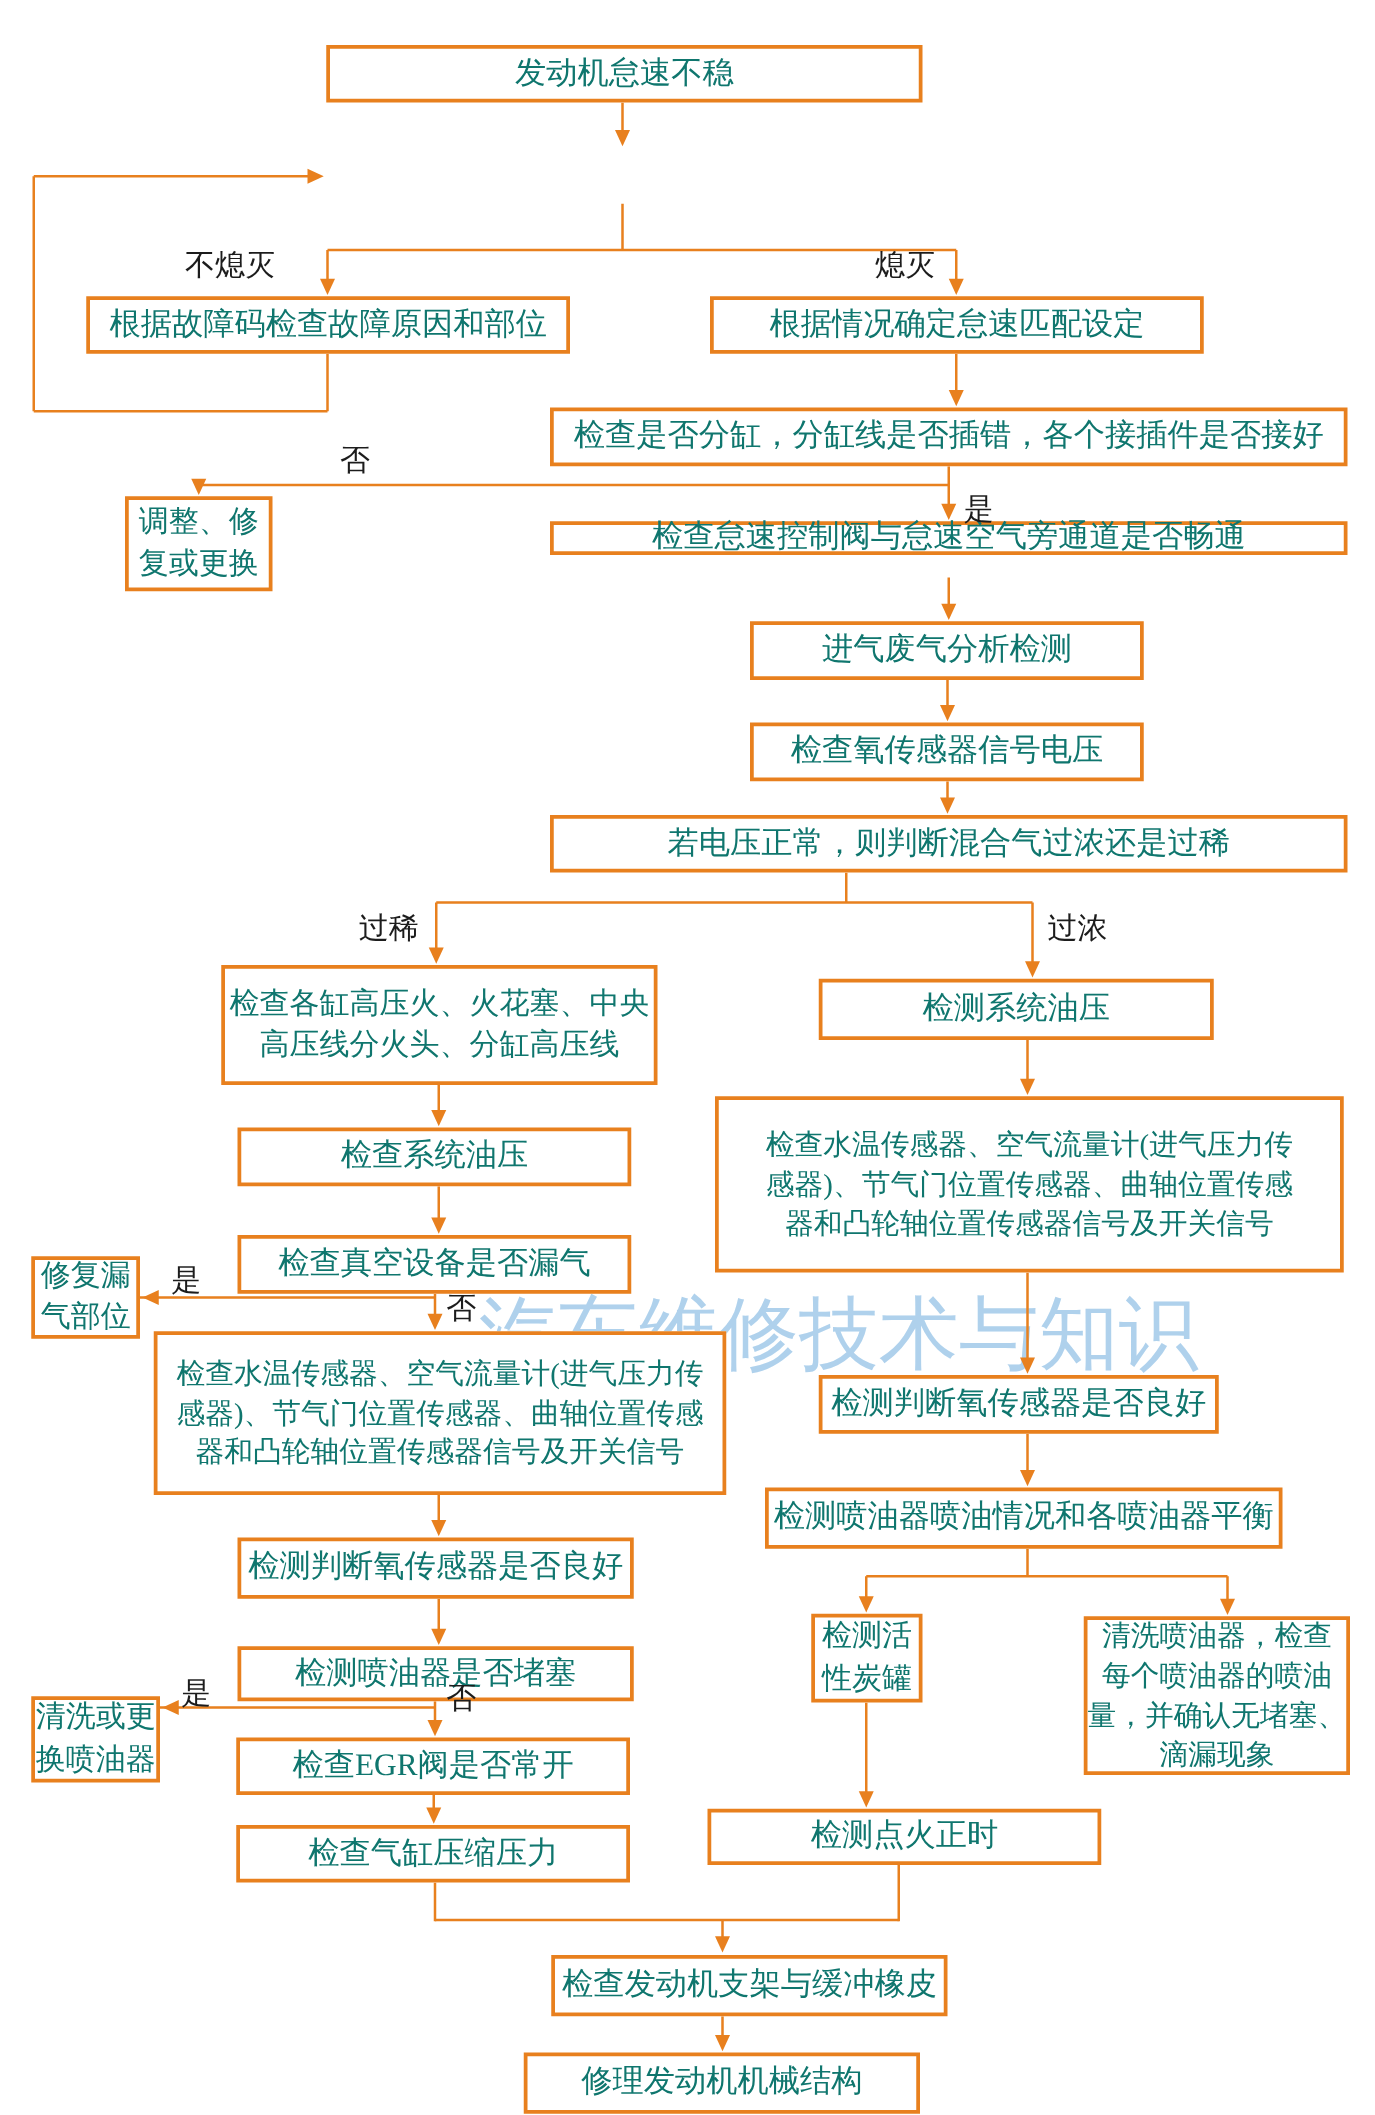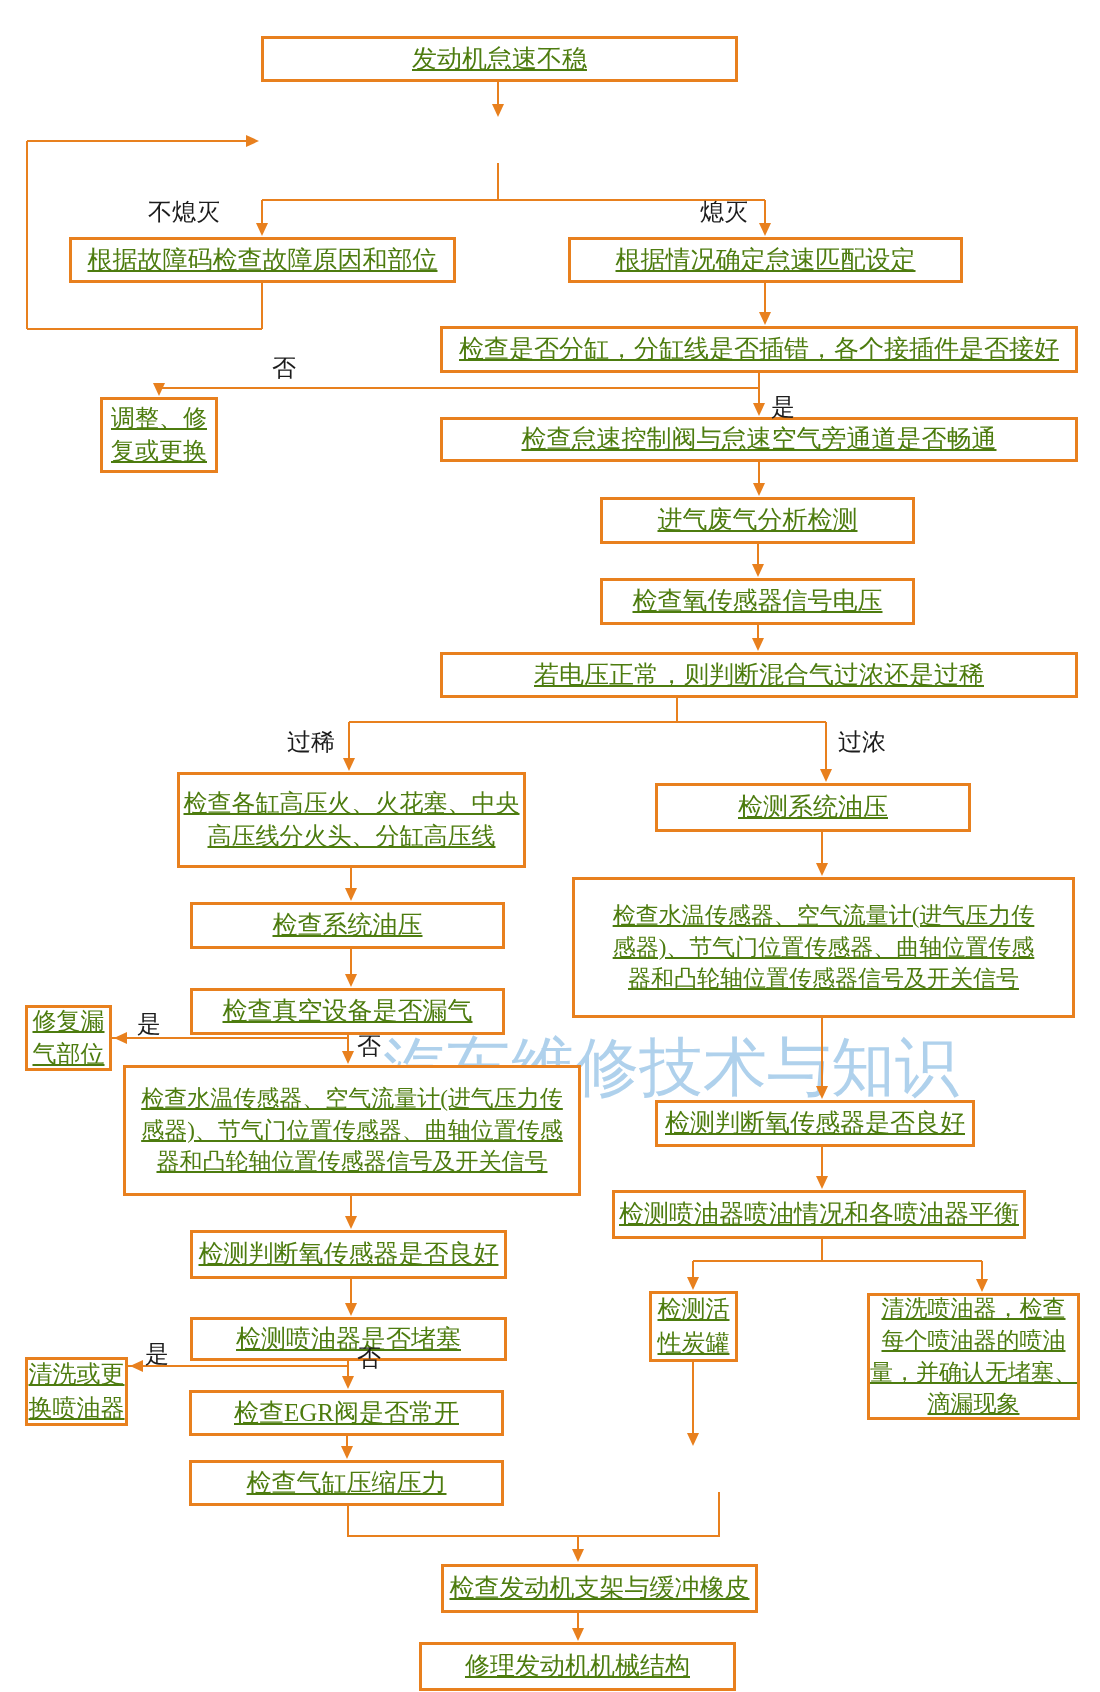--- a/index.html
+++ b/index.html
@@ -8,27 +8,26 @@
     width:1100px;height:1692px;
     background:#ffffff;
     font-family:"Liberation Serif","DejaVu Serif",serif;
     overflow:hidden;
   }
   .node{
     position:absolute;
     box-sizing:border-box;
     background:#ffffff;
     border:3px solid #e8801e;
-    color:#4d7c0f;
+    color:#0f766e;
     display:flex;align-items:center;justify-content:center;
     text-align:center;
     white-space:pre-line;
     z-index:3;
     line-height:1.38;
-    text-decoration:underline;
   }
   .lbl{
     position:absolute;
     color:#1c1c1c;
     font-size:24px;
     z-index:4;
     white-space:nowrap;
   }
   .vl,.hl{position:absolute;background:#e8801e;z-index:2;}
   .vl{width:2px;}
@@ -52,21 +51,21 @@
 <body>
 
 <div id="canvas">
   <div id="watermark" style="left: 383px; top: 1024px;">汽车维修技术与知识</div>
 <div class="node" style="left: 261px; top: 36px; width: 477px; height: 46px; font-size: 25px;">发动机怠速不稳</div>
     <div class="node" style="left: 568px; top: 237px; width: 395px; height: 46px; font-size: 25px;">根据情况确定怠速匹配设定</div>
     <div class="node" style="left: 69px; top: 237px; width: 387px; height: 46px; font-size: 25px;">根据故障码检查故障原因和部位</div>
     <div class="node" style="left: 440px; top: 326px; width: 638px; height: 47px; font-size: 25px;">检查是否分缸，分缸线是否插错，各个接插件是否接好</div>
     <div class="node" style="left: 100px; top: 397px; width: 118px; height: 76px; font-size: 24px;">调整、修
 复或更换</div>
-    <div class="node" style="left: 440px; top: 417px; width: 638px; height: 45px; font-size: 25px;">检查怠速控制阀与怠速空气旁通道是否畅通</div>
+    <div class="node" style="left: 440px; top: 417px; width: 638px; height: 27px; font-size: 25px;">检查怠速控制阀与怠速空气旁通道是否畅通</div>
     <div class="node" style="left: 600px; top: 497px; width: 315px; height: 47px; font-size: 25px;">进气废气分析检测</div>
     <div class="node" style="left: 600px; top: 578px; width: 315px; height: 47px; font-size: 25px;">检查氧传感器信号电压</div>
     <div class="node" style="left: 177px; top: 772px; width: 349px; height: 96px; font-size: 24px;">检查各缸高压火、火花塞、中央
 高压线分火头、分缸高压线</div>
     <div class="node" style="left: 440px; top: 652px; width: 638px; height: 46px; font-size: 25px;">若电压正常，则判断混合气过浓还是过稀</div>
     <div class="node" style="left: 655px; top: 783px; width: 316px; height: 49px; font-size: 25px;">检测系统油压</div>
     <div class="node" style="left: 572px; top: 877px; width: 503px; height: 141px; font-size: 23px;">检查水温传感器、空气流量计(进气压力传
 感器)、节气门位置传感器、曲轴位置传感
 器和凸轮轴位置传感器信号及开关信号</div>
     <div class="node" style="left: 190px; top: 902px; width: 315px; height: 47px; font-size: 25px;">检查系统油压</div>
@@ -82,20 +81,21 @@
     <div class="node" style="left: 190px; top: 1317px; width: 317px; height: 44px; font-size: 25px;">检测喷油器是否堵塞</div>
     <div class="node" style="left: 649px; top: 1291px; width: 89px; height: 71px; font-size: 24px;">检测活
 性炭罐</div>
     <div class="node" style="left: 867px; top: 1293px; width: 213px; height: 127px; font-size: 23px;">清洗喷油器，检查
 每个喷油器的喷油
 量，并确认无堵塞、
 滴漏现象</div>
     <div class="node" style="left: 25px; top: 1357px; width: 103px; height: 69px; font-size: 24px;">清洗或更
 换喷油器</div>
     <div class="node" style="left: 189px; top: 1390px; width: 315px; height: 46px; font-size: 25px;">检查EGR阀是否常开</div>
+    <div class="node" style="left: 566px; top: 1447px; width: 315px; height: 45px; font-size: 25px;">检测点火正时</div>
     <div class="node" style="left: 189px; top: 1460px; width: 315px; height: 46px; font-size: 25px;">检查气缸压缩压力</div>
     <div class="node" style="left: 441px; top: 1564px; width: 317px; height: 49px; font-size: 25px;">检查发动机支架与缓冲橡皮</div>
     <div class="node" style="left: 419px; top: 1642px; width: 317px; height: 49px; font-size: 25px;">修理发动机机械结构</div>
     <div class="lbl" style="left: 148px; top: 196px;">不熄灭</div>
     <div class="lbl" style="left: 700px; top: 196px;">熄灭</div>
     <div class="lbl" style="left: 272px; top: 352px;">否</div>
     <div class="lbl" style="left: 771px; top: 391px;">是</div>
     <div class="lbl" style="left: 287px; top: 726px;">过稀</div>
     <div class="lbl" style="left: 838px; top: 726px;">过浓</div>
     <div class="lbl" style="left: 137px; top: 1008px;">是</div>

